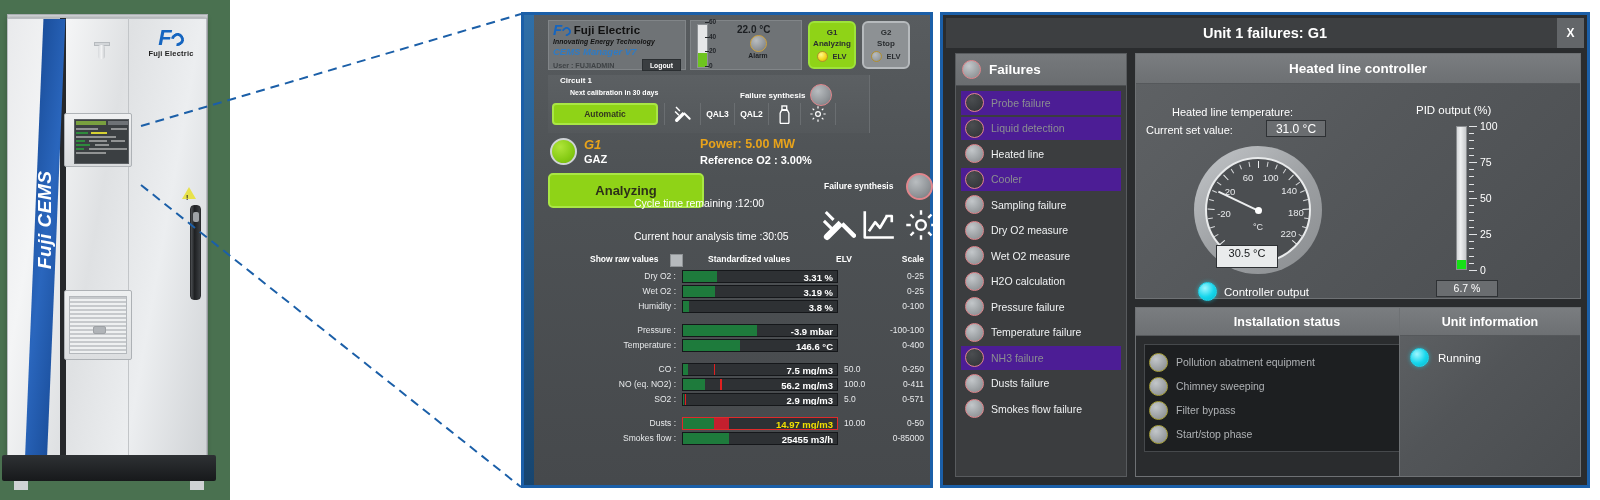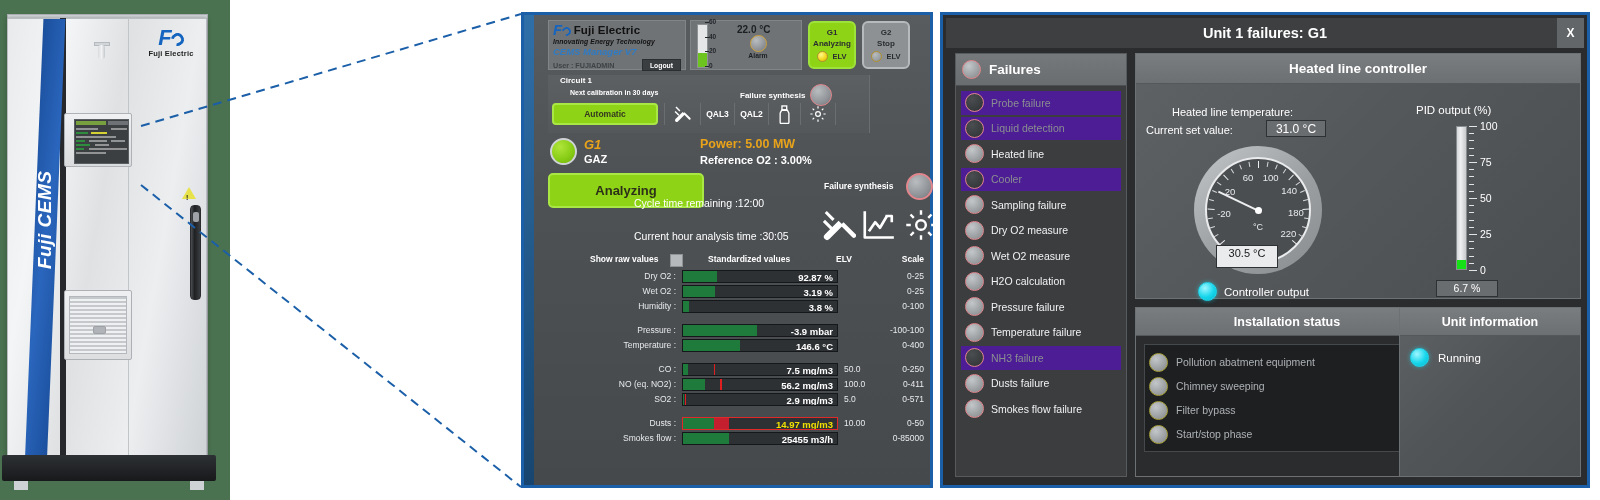--- a/index.html
+++ b/index.html
@@ -459,21 +459,21 @@
           <span class="mh-chk"></span>
           <span class="mh-std">Standardized values</span>
           <span class="mh-elv">ELV</span>
           <span class="mh-sc">Scale</span>
         </div>
         <div id="mbody">
             <div class="mrow">
               <span class="lbl">Dry O2 :</span>
               <span class="bar">
                 <span class="fill" style="width:22%"></span>
-                <span class="val">92.87 %</span>
+                <span class="val">3.31 %</span>
               </span>
               <span class="elv"></span>
               <span class="scale">0-25</span>
             </div>
             <div class="mrow">
               <span class="lbl">Wet O2 :</span>
               <span class="bar">
                 <span class="fill" style="width:21%"></span>
                 <span class="val">3.19 %</span>
               </span>

